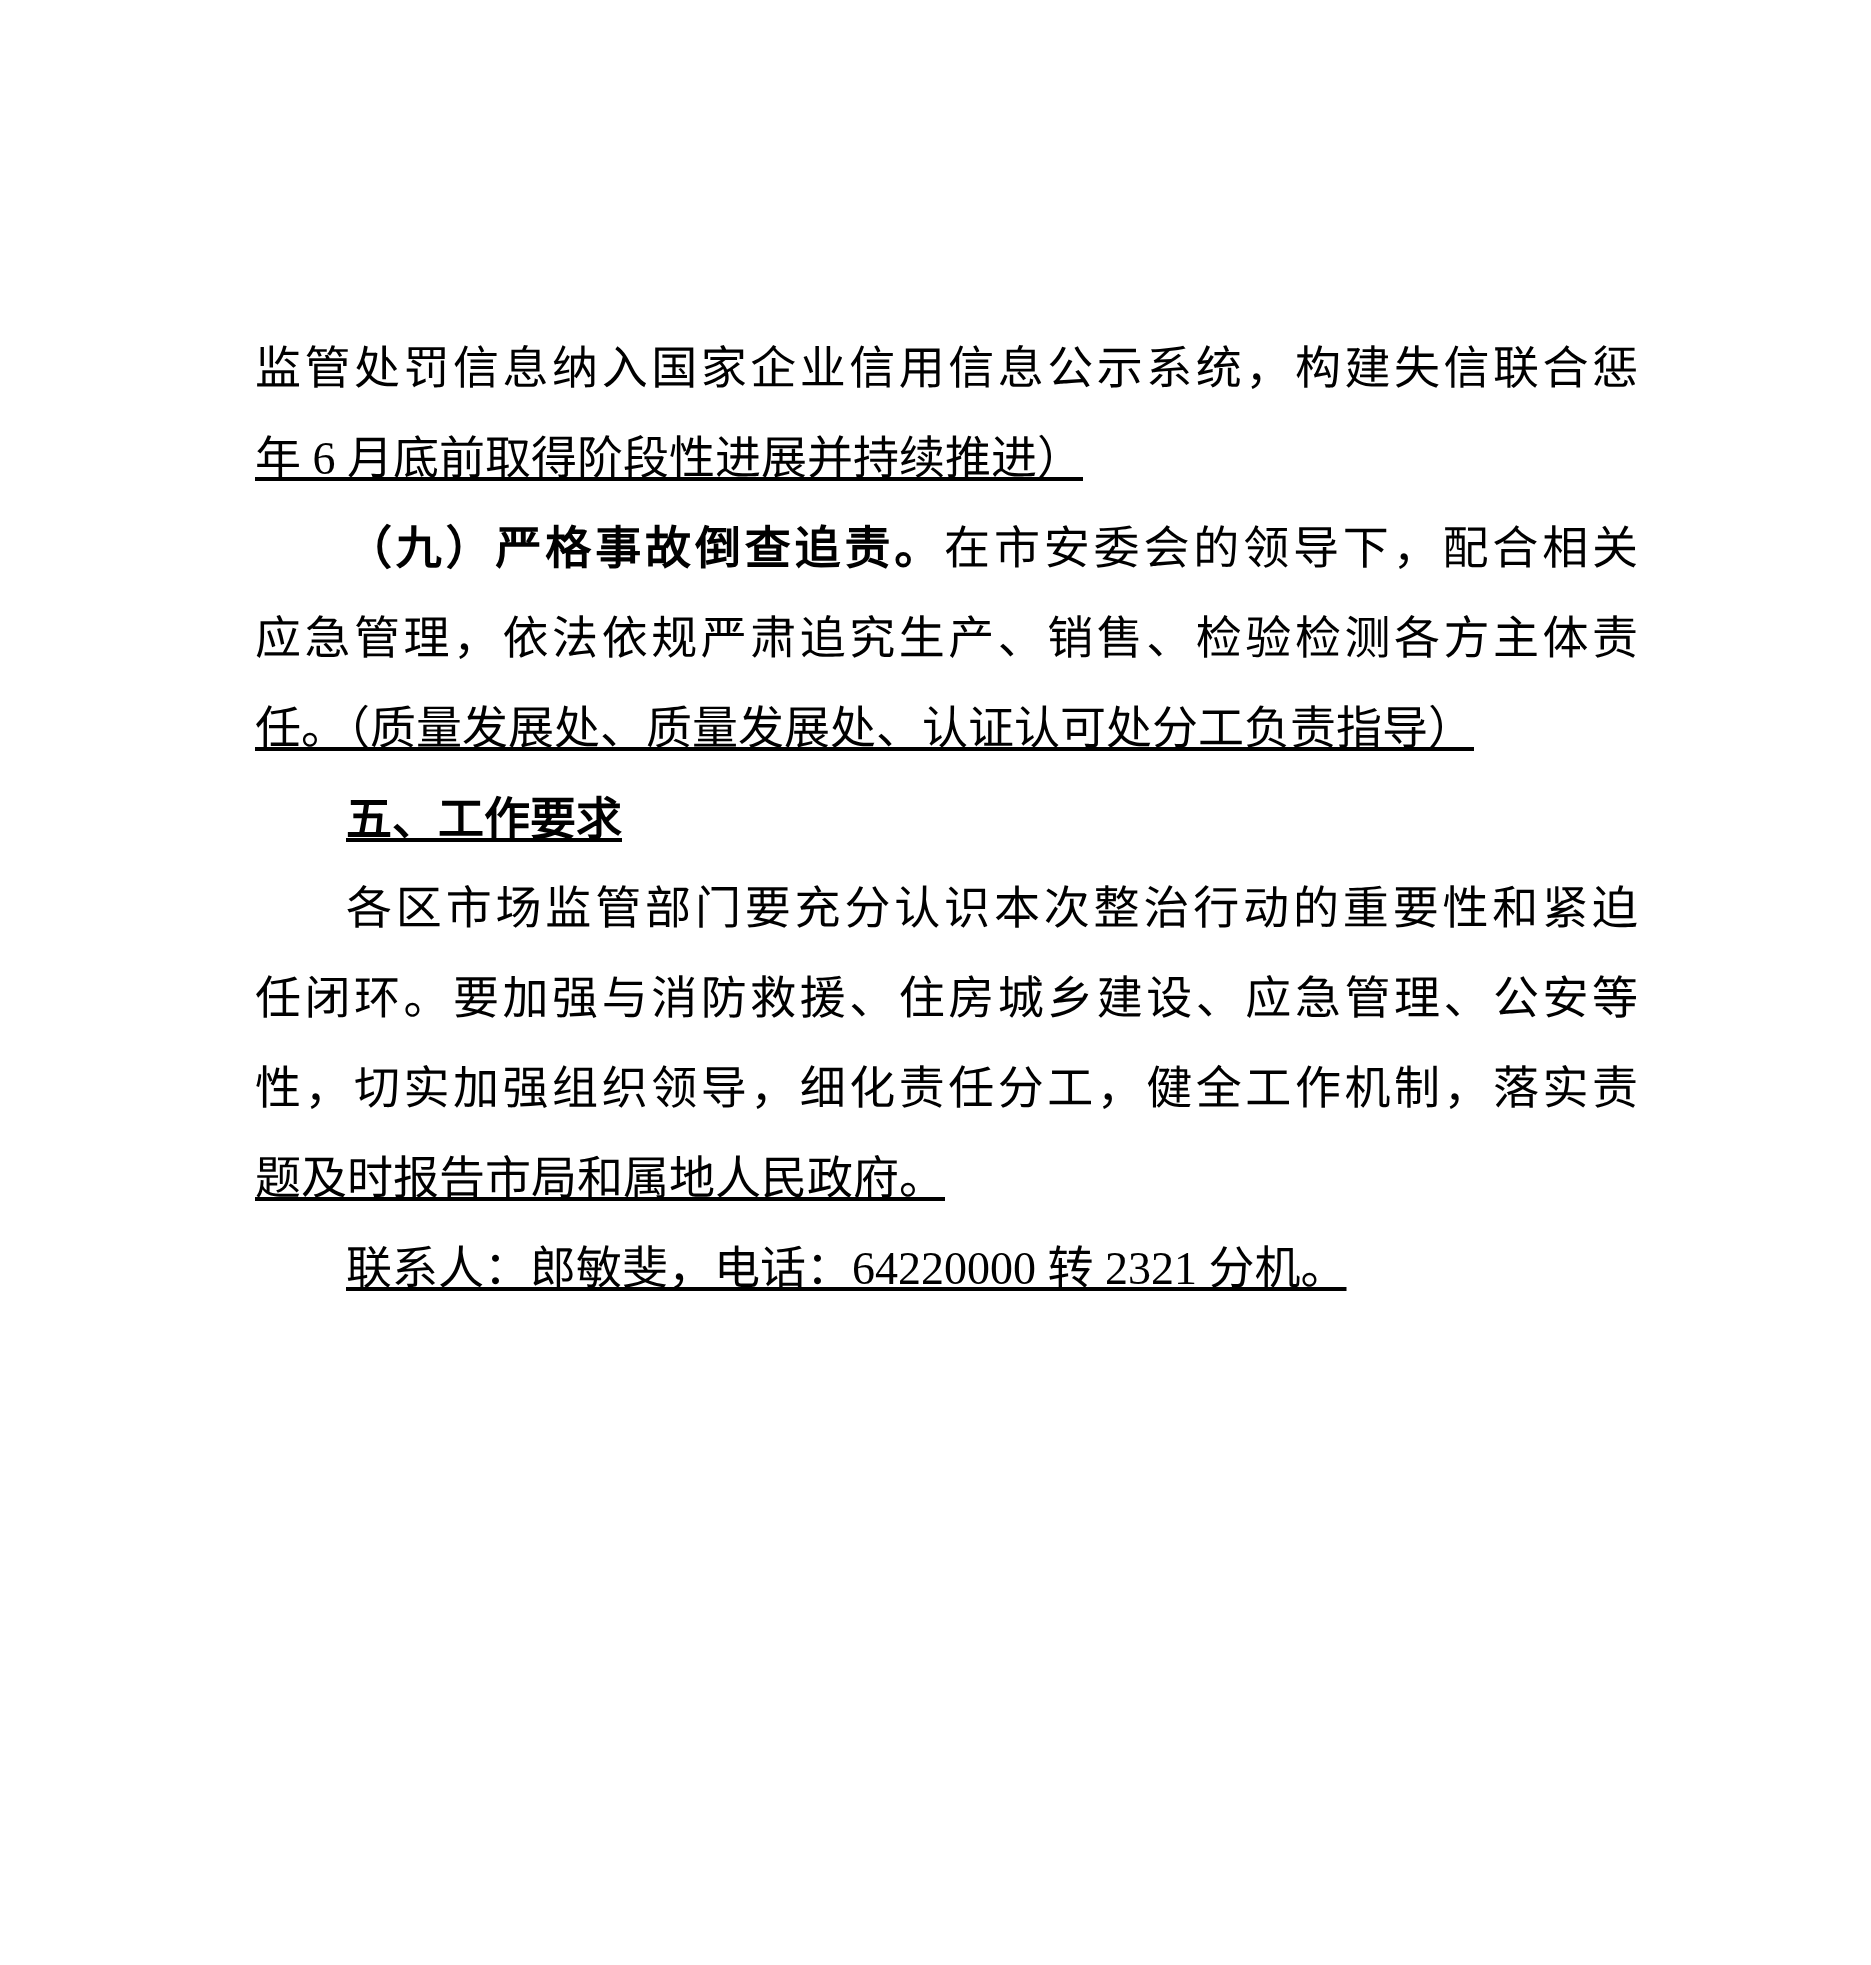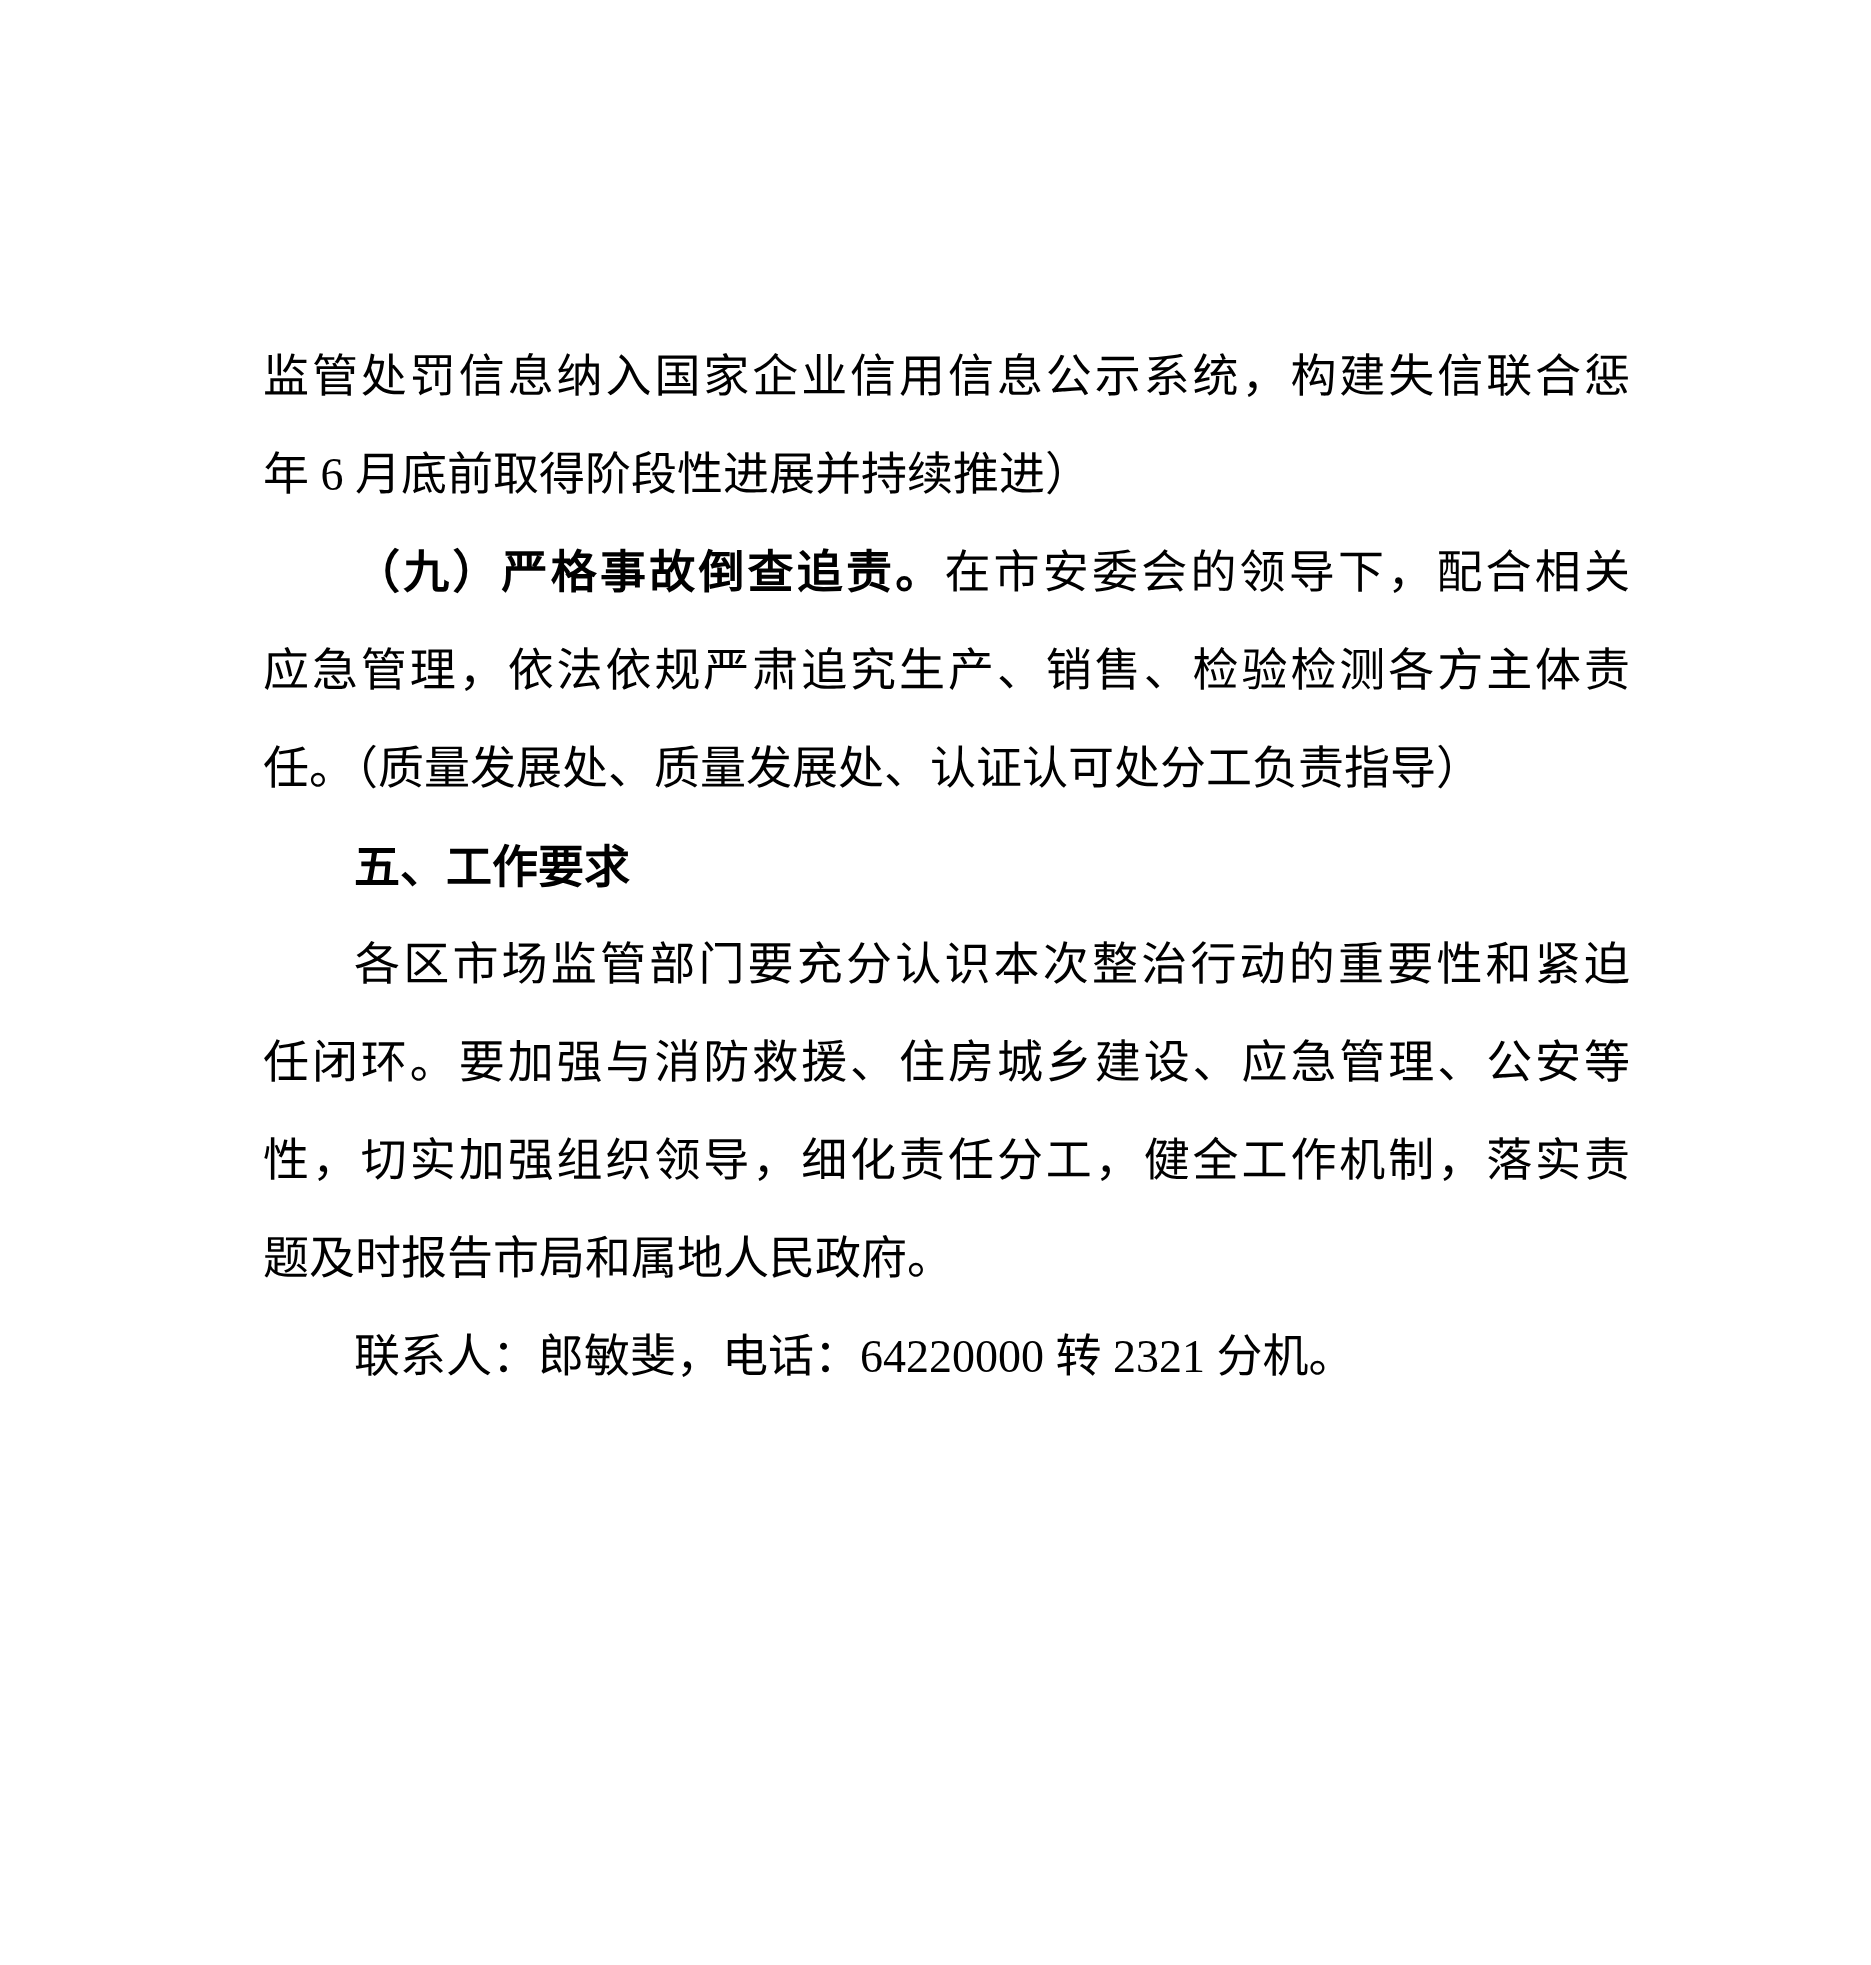--- a/index.html
+++ b/index.html
@@ -15,34 +15,35 @@
     color: #000000;
     overflow: hidden;
   }
   .text-block {
     position: absolute;
     left: 255px;
     top: 324px;
     width: 1383px;
   }
   .line {
-    margin: 8px;
+    margin: 0;
     padding: 0;
     height: 90px;
     line-height: 90px;
     font-size: 46px;
     font-family: "Liberation Serif", serif;
     color: #000000;
     text-align: justify;
     text-align-last: justify;
     overflow: hidden;
   }
   .line.end {
     text-align: left;
     text-align-last: left;
+    text-decoration: underline;
   }
   .line.indent {
     text-indent: 91px;
     text-align: center;
   }
   .line .bold {
     font-weight: 700;
   }
   .line.heading {
     font-family: "Liberation Sans", sans-serif;

